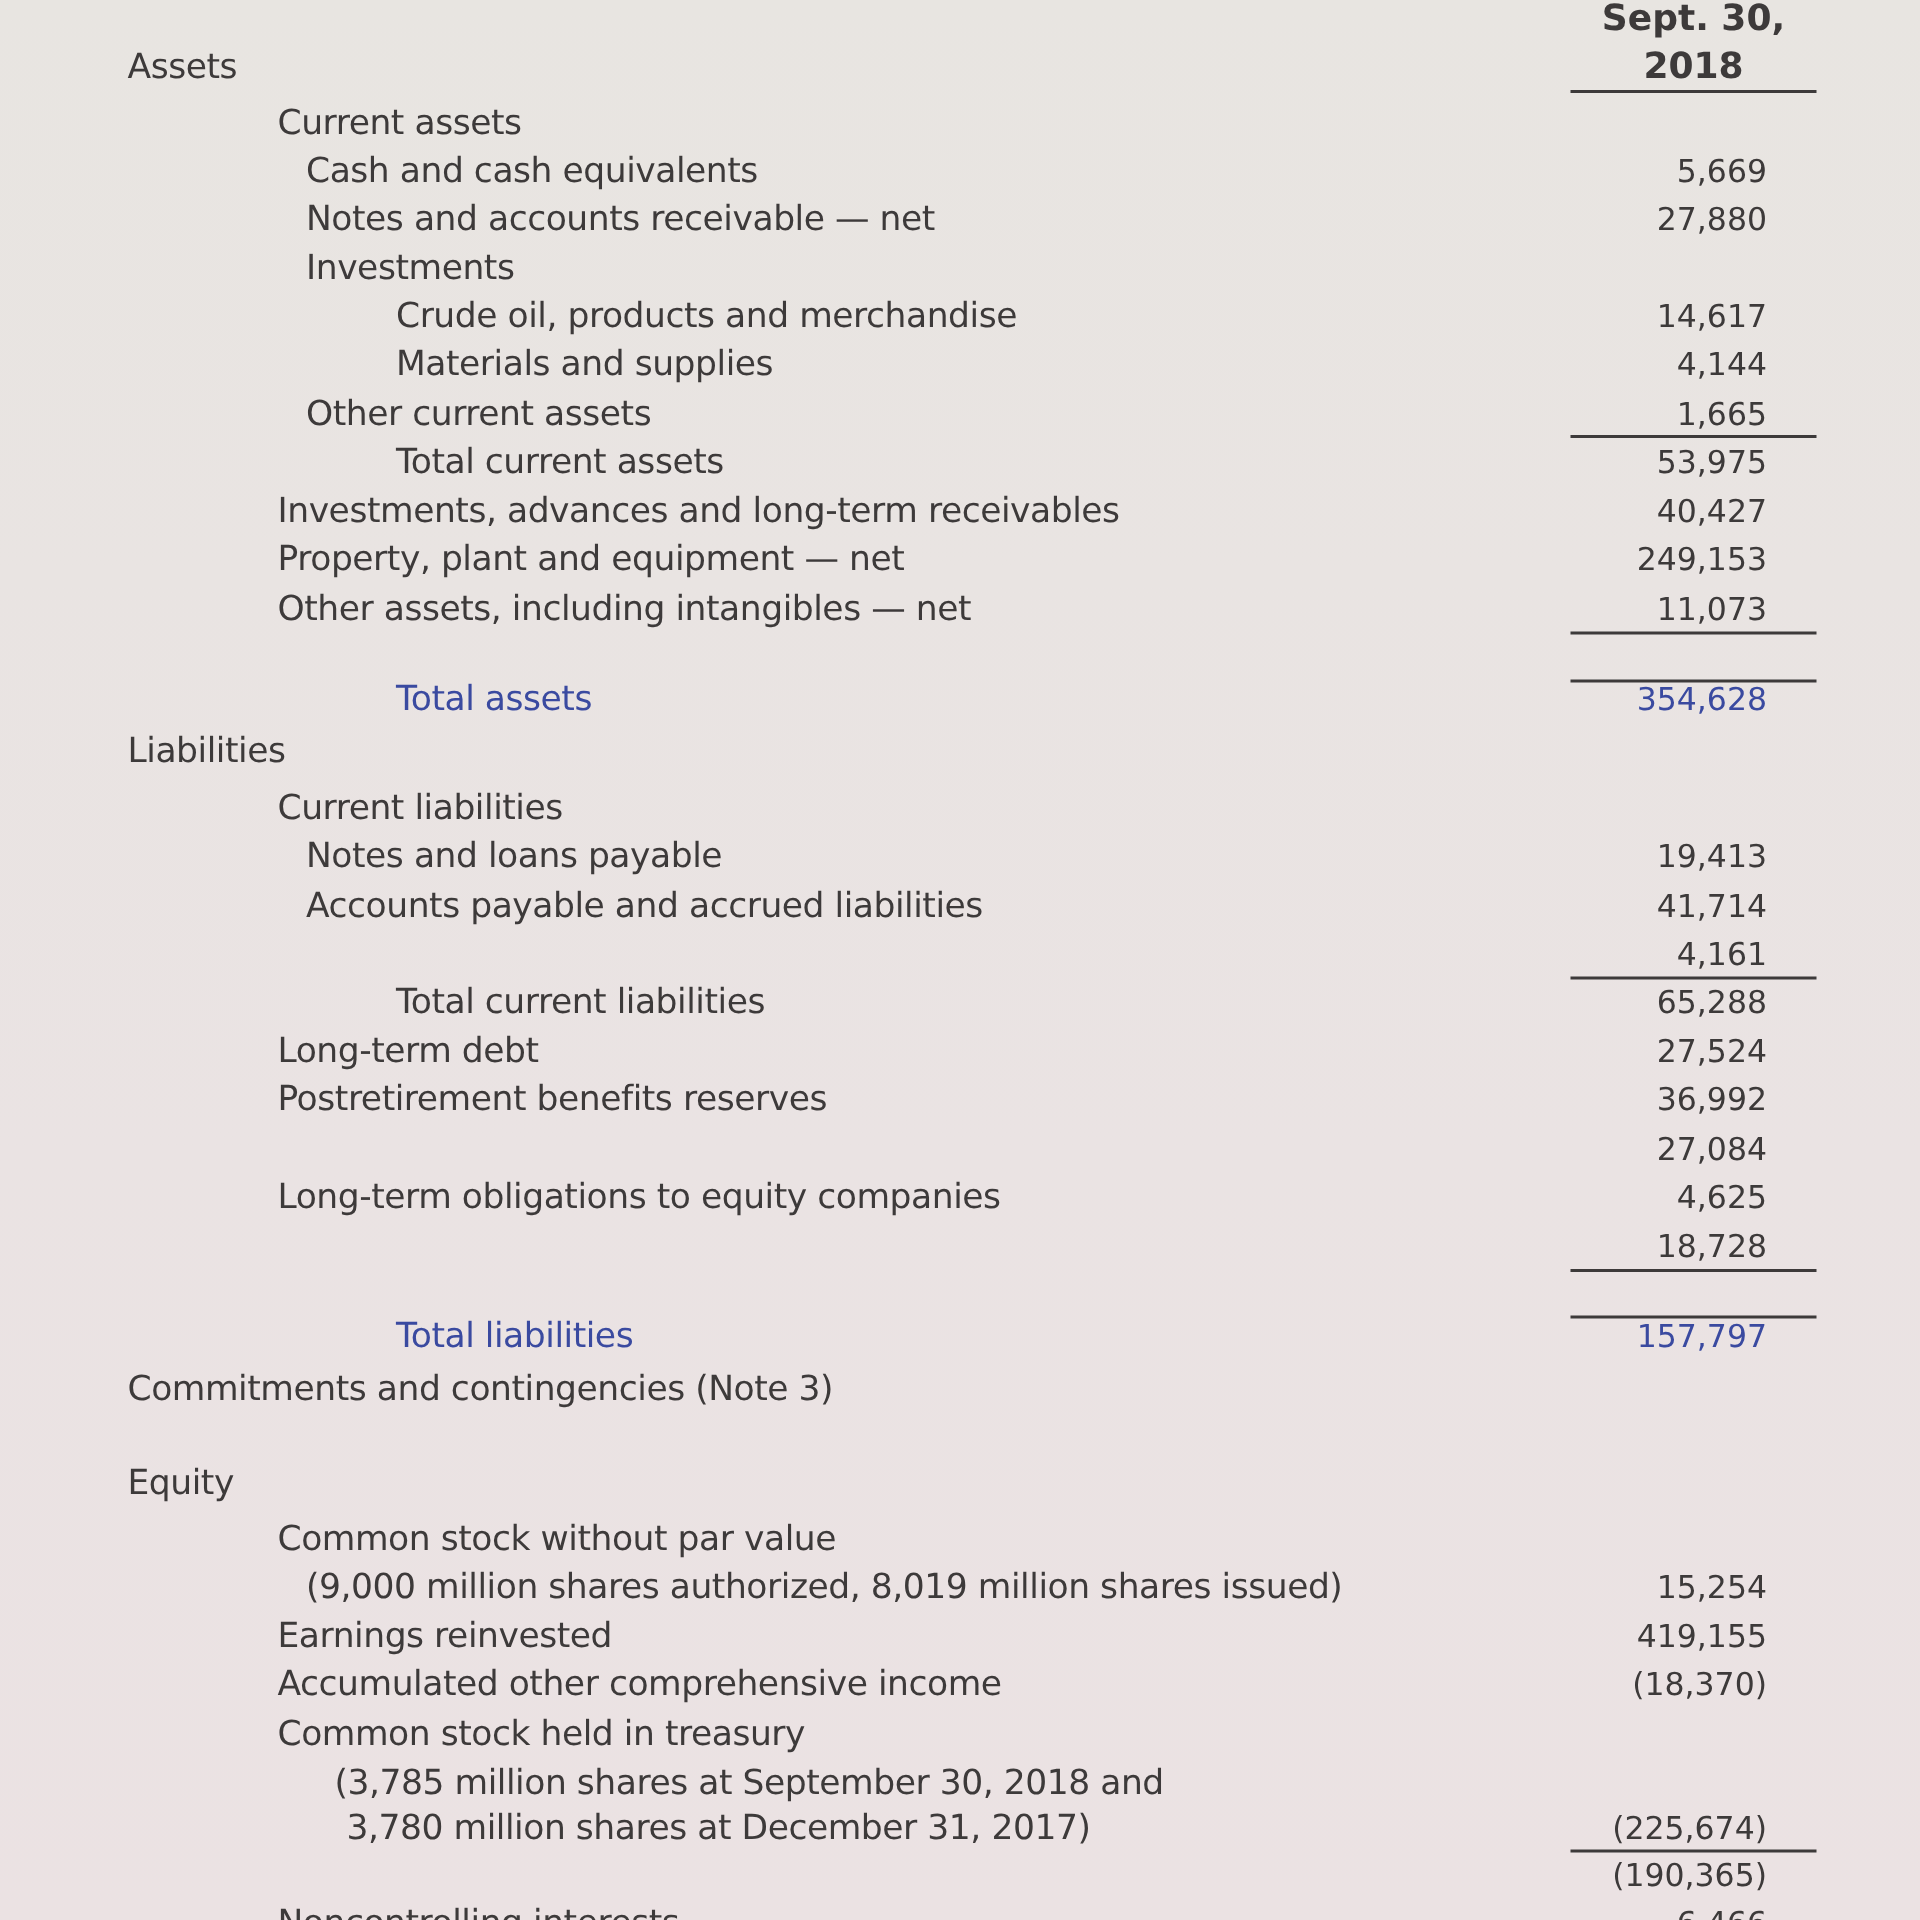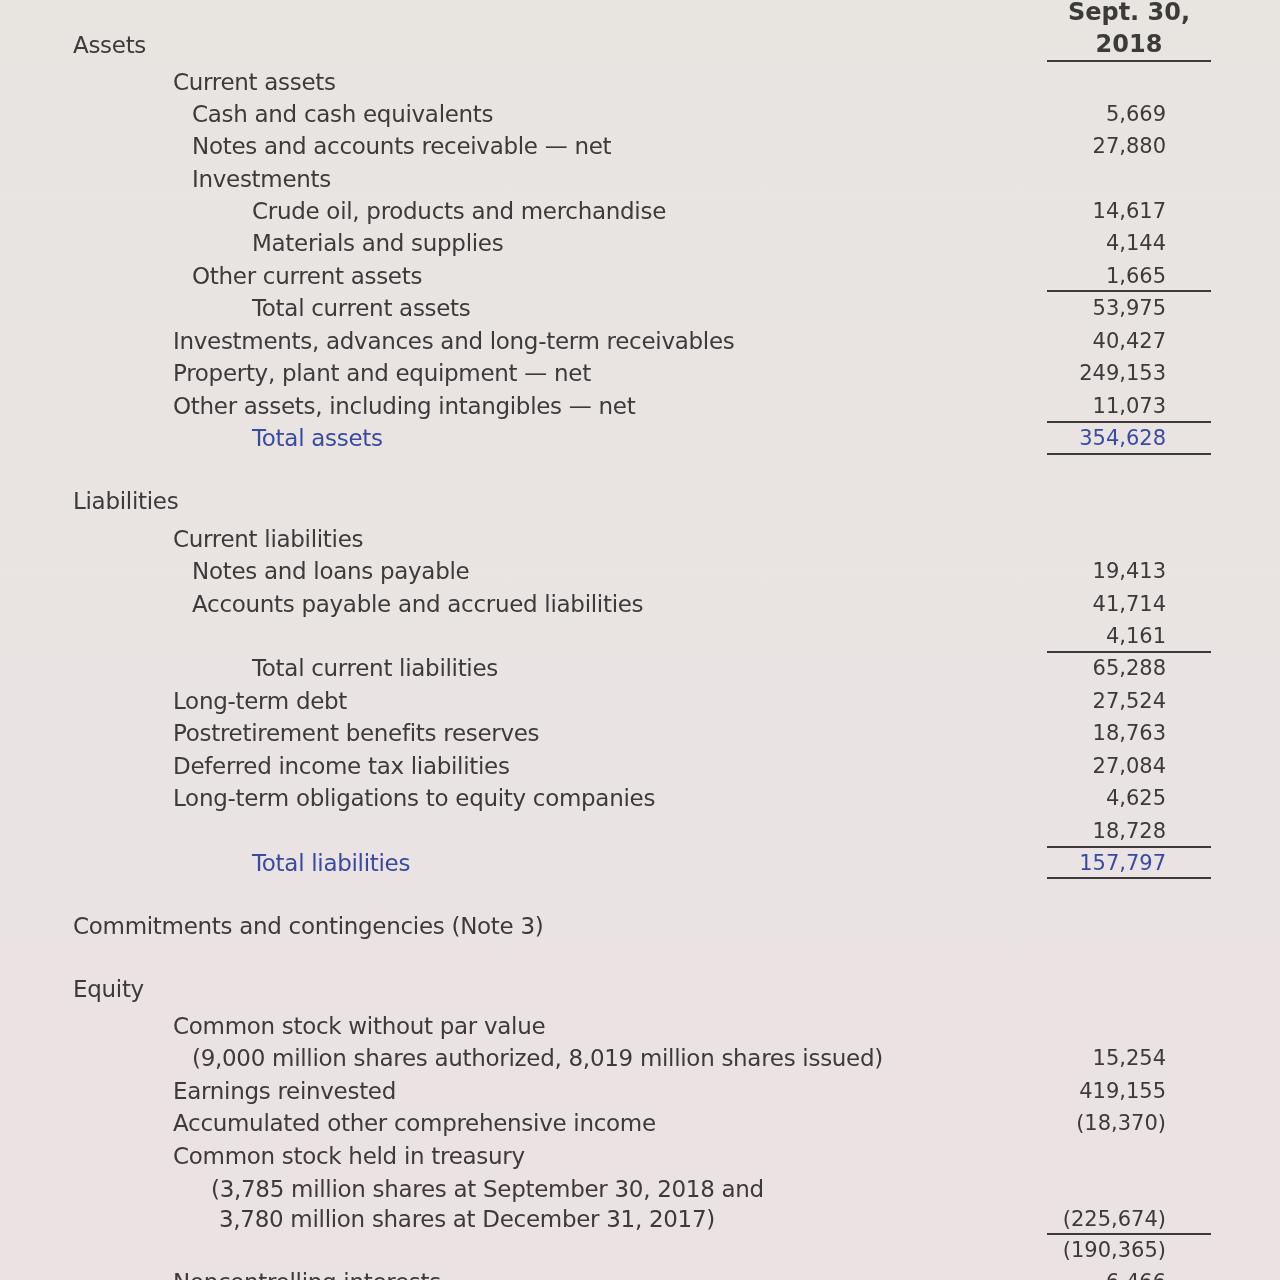--- a/index.html
+++ b/index.html
@@ -3,25 +3,25 @@
 <meta charset="utf-8">
 <style>
   html, body { margin: 0; padding: 0; }
   body {
     width: 1280px; height: 1280px; overflow: hidden;
     background: linear-gradient(180deg, #e8e5e1 0%, #eae3e3 60%, #ebe2e3 100%);
     font-family: "DejaVu Sans", sans-serif;
     color: #3d3a3a;
     position: relative;
   }
-  .row { position: absolute; left: 4px; width: 1252px; height: 32px; }
+  .row { position: absolute; left: 16px; width: 1252px; height: 32px; }
   .label { position: absolute; font-size: 23px; line-height: 32px; white-space: nowrap; letter-spacing: -0.3px; }
   .val { position: absolute; right: 90px; font-size: 21px; line-height: 32px; text-align: left; white-space: nowrap; }
   .l0 { left: 69px; } .l1 { left: 125px; margin-left: 44px; } .l2 { left: 188px; } .l3 { left: 248px; } .l4 { left: 207px; } .l5 { left: 215px; }
-  .blue { color: #3a4aa0; }
+  .blue { color: #3a4aa0; margin-top: 28px; }
   .rule { position: absolute; left: 1047px; width: 164px; height: 2px; background: #3d3a3a; }
   .header { position: absolute; top: -4px; left: 1047px; width: 164px; text-align: center; font-size: 24px; font-weight: bold; line-height: 32px; border-bottom: 2px solid #3d3a3a; }
 </style>
 </head>
 <body>
 
 <div class="header">Sept. 30, 2018</div>
 
 <div class="row" style="top:29px">
     <span class="label l0">Assets</span>
@@ -97,24 +97,23 @@
 <div class="row" style="top:652px">
     <span class="label l3">Total current liabilities</span>
     <span class="val">65,288</span>
   </div>
 <div class="row" style="top:685px">
     <span class="label l1">Long-term debt</span>
     <span class="val">27,524</span>
   </div>
 <div class="row" style="top:717px">
     <span class="label l1">Postretirement benefits reserves</span>
-    <span class="val">18,763</span>
+    <span class="val">36,992</span>
   </div>
 <div class="row" style="top:750px">
-    <span class="label l1">Deferred income tax liabilities</span>
     <span class="val">27,084</span>
   </div>
 <div class="row" style="top:782px">
     <span class="label l1">Long-term obligations to equity companies</span>
     <span class="val">4,625</span>
   </div>
 <div class="row" style="top:815px">
     <span class="val">18,728</span>
   </div>
 <div class="rule" style="top:846px"></div>

